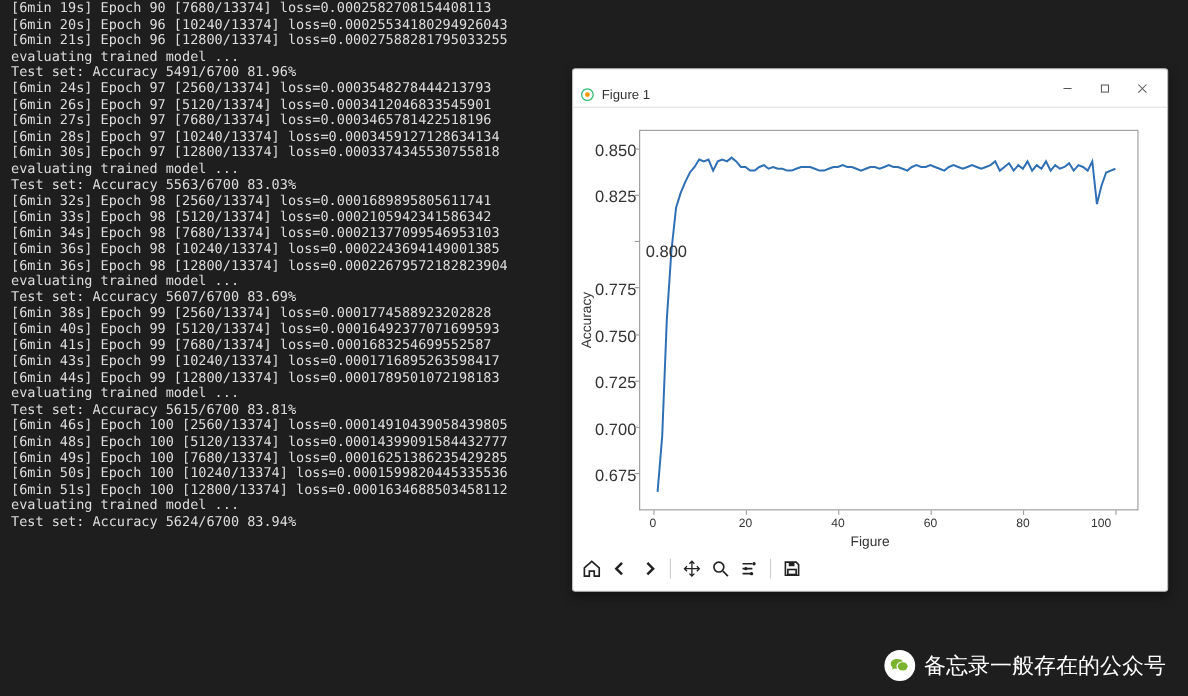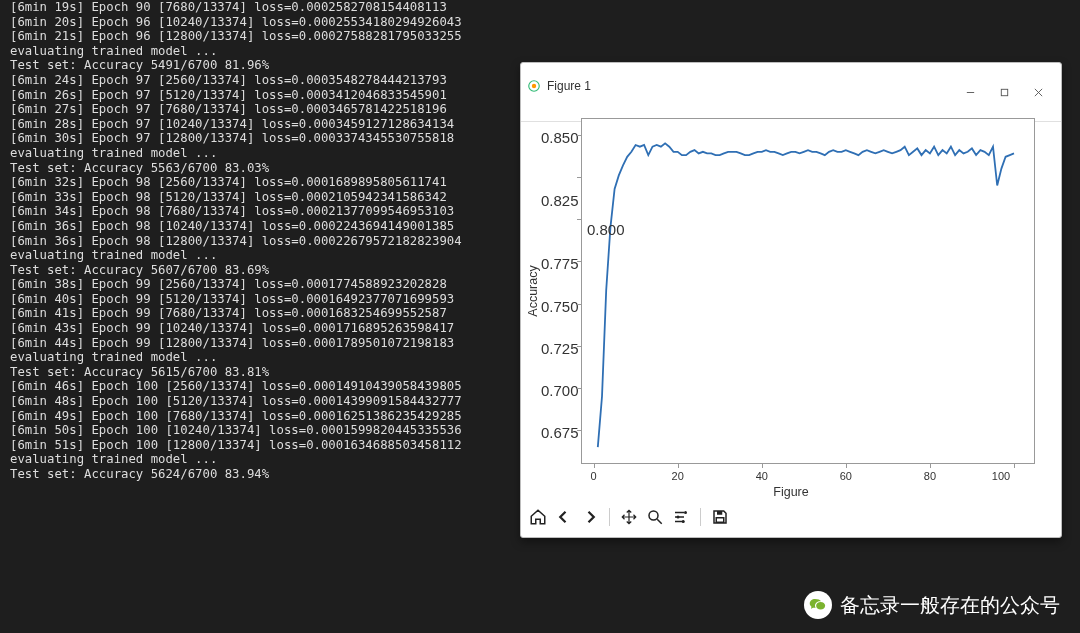--- a/index.html
+++ b/index.html
@@ -1,20 +1,20 @@
 <!DOCTYPE html>
 <html><head>
 <meta charset="utf-8">
 <style>
   html,body{margin:0;padding:0;width:1080px;height:633px;overflow:hidden;background:#1e1e1e;font-family:Consolas,Menlo,monospace;font-size:12.3px;color:#ddd;}
   .terminal{position:absolute;left:0;top:0;width:540px;height:532px;padding:0 10px 0 10px;line-height:14.6px;white-space:pre;overflow:hidden;}
   .terminal .line{display:block;}
   
   .figwin{position:absolute;right:18px;top:62px;width:540px;height:474px;background:#fff;border:1px solid #bdbdbd;border-radius:3px;box-shadow:0 4px 10px rgba(0,0,0,0.4);}
-  .titlebar{height:26px;display:flex;align-items:flex-start;padding:16px 6px;border-bottom:1px solid #e0e0e0;font-family:-apple-system,Segoe UI,Arial,sans-serif;font-size:12px;color:#333;}
+  .titlebar{height:26px;display:flex;align-items:flex-end;padding:4px 6px;border-bottom:1px solid #e0e0e0;font-family:-apple-system,Segoe UI,Arial,sans-serif;font-size:12px;color:#333;}
   .titlebar .ico{width:14px;height:14px;margin-right:6px;display:flex;align-items:center;justify-content:center;}
   .titlebar .title{flex:1;}
   .winbtn{width:34px;height:26px;display:flex;align-items:center;justify-content:center;color:#555;cursor:pointer;}
   .plotwrap{position:absolute;left:60px;top:55px;width:454px;height:346px;}
   .plotarea{position:absolute;left:0;top:0;width:100%;height:100%;border:1px solid #999;box-sizing:border-box;background:#fff;}
   .ytick{position:absolute;left:-40px;text-align:right;width:34px;font-family:Arial,sans-serif;font-size:15px;color:#333;}
   .ytickmark{position:absolute;left:-4px;width:4px;height:1px;background:#999;}
   .xtick{position:absolute;bottom:-18px;transform:translateX(-50%);font-family:Arial,sans-serif;font-size:11px;color:#333;}
   .xtickmark{position:absolute;bottom:-4px;width:1px;height:4px;background:#999;}
   .ylabel{position:absolute;left:12px;top:50%;transform:translate(-50%,-50%) rotate(-90deg);font-family:Arial,sans-serif;font-size:12.5px;color:#333;}
@@ -70,21 +70,21 @@
       <div class="ytick" style="top: 264.049px;">0.700</div>
       <div class="ytickmark" style="top: 270.049px;"></div>
       <div class="ytick" style="top: 221.854px;">0.725</div>
       <div class="ytickmark" style="top: 227.854px;"></div>
       <div class="ytick" style="top: 179.659px; text-align: right;">0.750</div>
       <div class="ytickmark" style="top: 185.659px;"></div>
       <div class="ytick" style="top: 137.463px;">0.775</div>
       <div class="ytickmark" style="top: 143.463px;"></div>
       <div class="ytick" style="top: 103px; margin-left: 46px;">0.800</div>
       <div class="ytickmark" style="top: 101.268px;"></div>
-      <div class="ytick" style="top: 53.0732px; margin-top: 21px;">0.825</div>
+      <div class="ytick" style="top: 53.0732px;">0.825</div>
       <div class="ytickmark" style="top: 59.0732px;"></div>
       <div class="ytick" style="top: 10.878px;">0.850</div>
       <div class="ytickmark" style="top: 16.878px;"></div>
       <div class="xtick" style="left: 12.6111px;">0</div>
       <div class="xtickmark" style="left: 12.6111px;"></div>
       <div class="xtick" style="left: 96.6852px;">20</div>
       <div class="xtickmark" style="left: 96.6852px;"></div>
       <div class="xtick" style="left: 180.759px;">40</div>
       <div class="xtickmark" style="left: 180.759px;"></div>
       <div class="xtick" style="left: 264.833px;">60</div>

